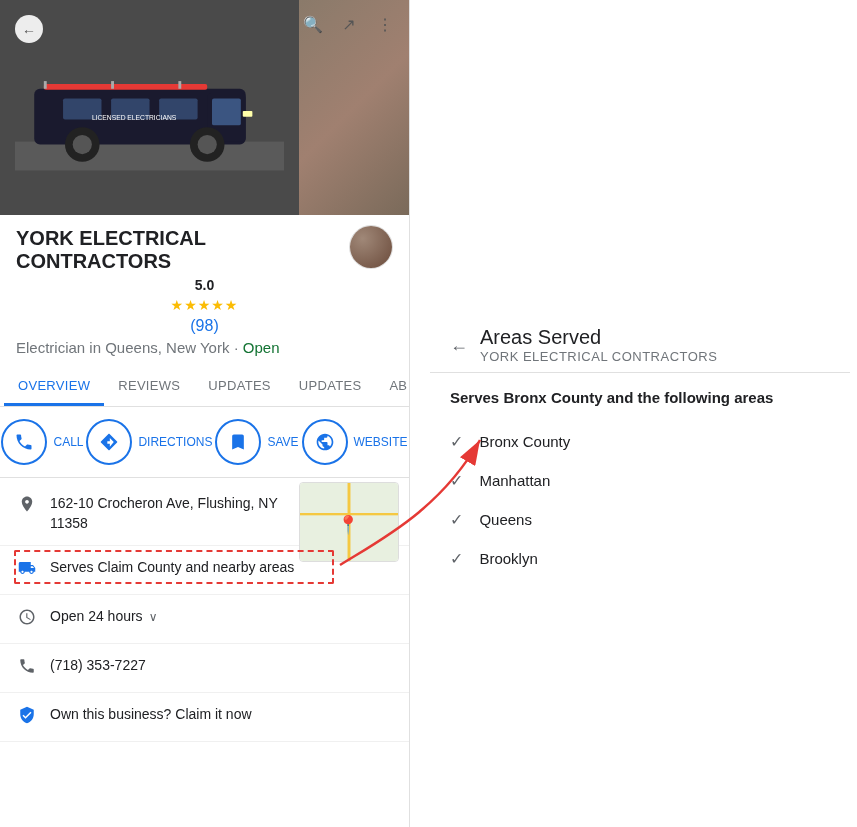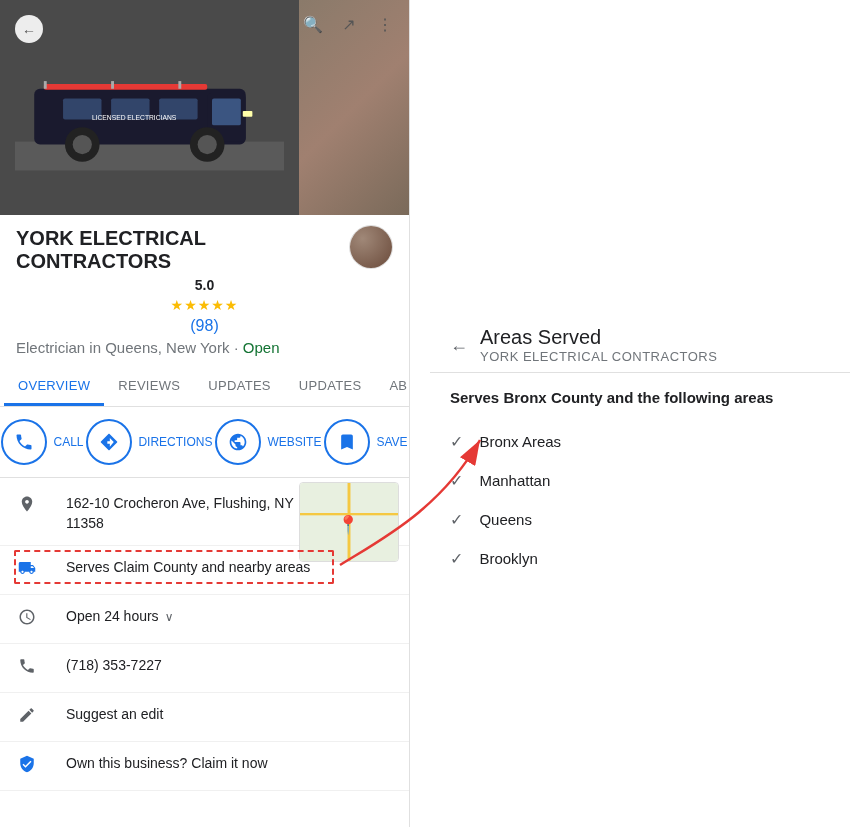--- a/index.html
+++ b/index.html
@@ -159,21 +159,21 @@
     }
     .action-btn-label {
       font-size: 12px; color: #1a73e8; font-weight: 500;
     }
 
     
     .info-section {
       padding: 4px 0;
     }
     .info-row {
-      display: flex; align-items: flex-start; gap: 28px;
+      display: flex; align-items: flex-start; gap: 12px;
       padding: 12px 16px;
       border-bottom: 1px solid #f0f0f0;
     }
     .info-icon {
       color: #5f6368; font-size: 18px; width: 22px; text-align: center; margin-top: 1px; flex-shrink: 0;
     }
     .info-icon.blue { color: #1a73e8; }
     .info-text {
       font-size: 14px; color: #202124; line-height: 1.4;
     }
@@ -362,32 +362,32 @@
       <div class="action-btn-circle">
         <svg width="20" height="20" viewBox="0 0 24 24" fill="#1a73e8">
           <path d="M21.7 11.3l-9-9c-.4-.4-1-.4-1.4 0l-9 9c-.4.4-.4 1 0 1.4l9 9c.4.4 1 .4 1.4 0l9-9c.4-.4.4-1 0-1.4zM13 17.7V14h-3v-3h3V7.3l4.7 4.7-4.7 5.7z"></path>
         </svg>
       </div>
       <span class="action-btn-label">DIRECTIONS</span>
     </div>
     <div class="action-btn">
       <div class="action-btn-circle">
         <svg width="20" height="20" viewBox="0 0 24 24" fill="#1a73e8">
-          <path d="M12 2C6.48 2 2 6.48 2 12s4.48 10 10 10 10-4.48 10-10S17.52 2 12 2zm-1 17.93c-3.95-.49-7-3.85-7-7.93 0-.62.08-1.21.21-1.79L9 15v1c0 1.1.9 2 2 2v1.93zm6.9-2.54c-.26-.81-1-1.39-1.9-1.39h-1v-3c0-.55-.45-1-1-1H8v-2h2c.55 0 1-.45 1-1V7h2c1.1 0 2-.9 2-2v-.41c2.93 1.19 5 4.06 5 7.41 0 2.08-.8 3.97-2.1 5.39z"></path>
+          <path d="M17 3H7c-1.1 0-2 .9-2 2v16l7-3 7 3V5c0-1.1-.9-2-2-2z"></path>
         </svg>
       </div>
-      <span class="action-btn-label">WEBSITE</span>
+      <span class="action-btn-label">SAVE</span>
     </div>
     <div class="action-btn">
       <div class="action-btn-circle">
         <svg width="20" height="20" viewBox="0 0 24 24" fill="#1a73e8">
-          <path d="M17 3H7c-1.1 0-2 .9-2 2v16l7-3 7 3V5c0-1.1-.9-2-2-2z"></path>
+          <path d="M12 2C6.48 2 2 6.48 2 12s4.48 10 10 10 10-4.48 10-10S17.52 2 12 2zm-1 17.93c-3.95-.49-7-3.85-7-7.93 0-.62.08-1.21.21-1.79L9 15v1c0 1.1.9 2 2 2v1.93zm6.9-2.54c-.26-.81-1-1.39-1.9-1.39h-1v-3c0-.55-.45-1-1-1H8v-2h2c.55 0 1-.45 1-1V7h2c1.1 0 2-.9 2-2v-.41c2.93 1.19 5 4.06 5 7.41 0 2.08-.8 3.97-2.1 5.39z"></path>
         </svg>
       </div>
-      <span class="action-btn-label">SAVE</span>
+      <span class="action-btn-label">WEBSITE</span>
     </div>
   </div>
 
   <div class="info-section">
 
     <div class="info-row address-row">
       <div class="info-icon">
         <svg width="18" height="18" viewBox="0 0 24 24" fill="#5f6368">
             <path d="M12 2C8.13 2 5 5.13 5 9c0 5.25 7 13 7 13s7-7.75 7-13c0-3.87-3.13-7-7-7zm0 9.5c-1.38 0-2.5-1.12-2.5-2.5s1.12-2.5 2.5-2.5 2.5 1.12 2.5 2.5-1.12 2.5-2.5 2.5z"></path>
           </svg>
@@ -424,28 +424,20 @@
 
     <div class="info-row">
       <div class="info-icon">
         <svg width="18" height="18" viewBox="0 0 24 24" fill="#5f6368">
             <path d="M6.6 10.8c1.4 2.8 3.8 5.1 6.6 6.6l2.2-2.2c.3-.3.7-.4 1-.2 1.1.4 2.3.6 3.6.6.6 0 1 .4 1 1V20c0 .6-.4 1-1 1-9.4 0-17-7.6-17-17 0-.6.4-1 1-1h3.5c.6 0 1 .4 1 1 0 1.3.2 2.5.6 3.6.1.3 0 .7-.2 1L6.6 10.8z"></path>
           </svg>
       </div>
       <div class="info-text">(718) 353-7227</div>
     </div>
 
-    <div class="info-row">
-      <div class="info-icon">
-        <svg width="18" height="18" viewBox="0 0 24 24" fill="#5f6368">
-            <path d="M3 17.25V21h3.75L17.81 9.94l-3.75-3.75L3 17.25zM20.71 7.04c.39-.39.39-1.02 0-1.41l-2.34-2.34c-.39-.39-1.02-.39-1.41 0l-1.83 1.83 3.75 3.75 1.83-1.83z"></path>
-          </svg>
-      </div>
-      <div class="info-text">Suggest an edit</div>
-    </div>
 
     <div class="info-row">
       <div class="info-icon">
         <svg width="18" height="18" viewBox="0 0 24 24" fill="#1a73e8">
             <path d="M12 1L3 5v6c0 5.55 3.84 10.74 9 12 5.16-1.26 9-6.45 9-12V5l-9-4zm-2 16l-4-4 1.41-1.41L10 14.17l6.59-6.59L18 9l-8 8z"></path>
           </svg>
       </div>
       <div class="info-text">Own this business? Claim it now</div>
     </div>
 
@@ -458,21 +450,21 @@
     <div class="areas-title-block">
       <div class="areas-title">Areas Served</div>
       <div class="areas-subtitle">YORK ELECTRICAL CONTRACTORS</div>
     </div>
   </div>
   <div class="areas-divider"></div>
   <div class="serves-heading">Serves Bronx County and the following areas</div>
   <div class="area-list">
     <div class="area-item">
       <span class="check-icon">✓</span>
-      <span>Bronx Areas</span>
+      <span>Bronx County</span>
     </div>
     <div class="area-item">
       <span class="check-icon">✓</span>
       <span>Manhattan</span>
     </div>
     <div class="area-item">
       <span class="check-icon">✓</span>
       <span>Queens</span>
     </div>
     <div class="area-item">

